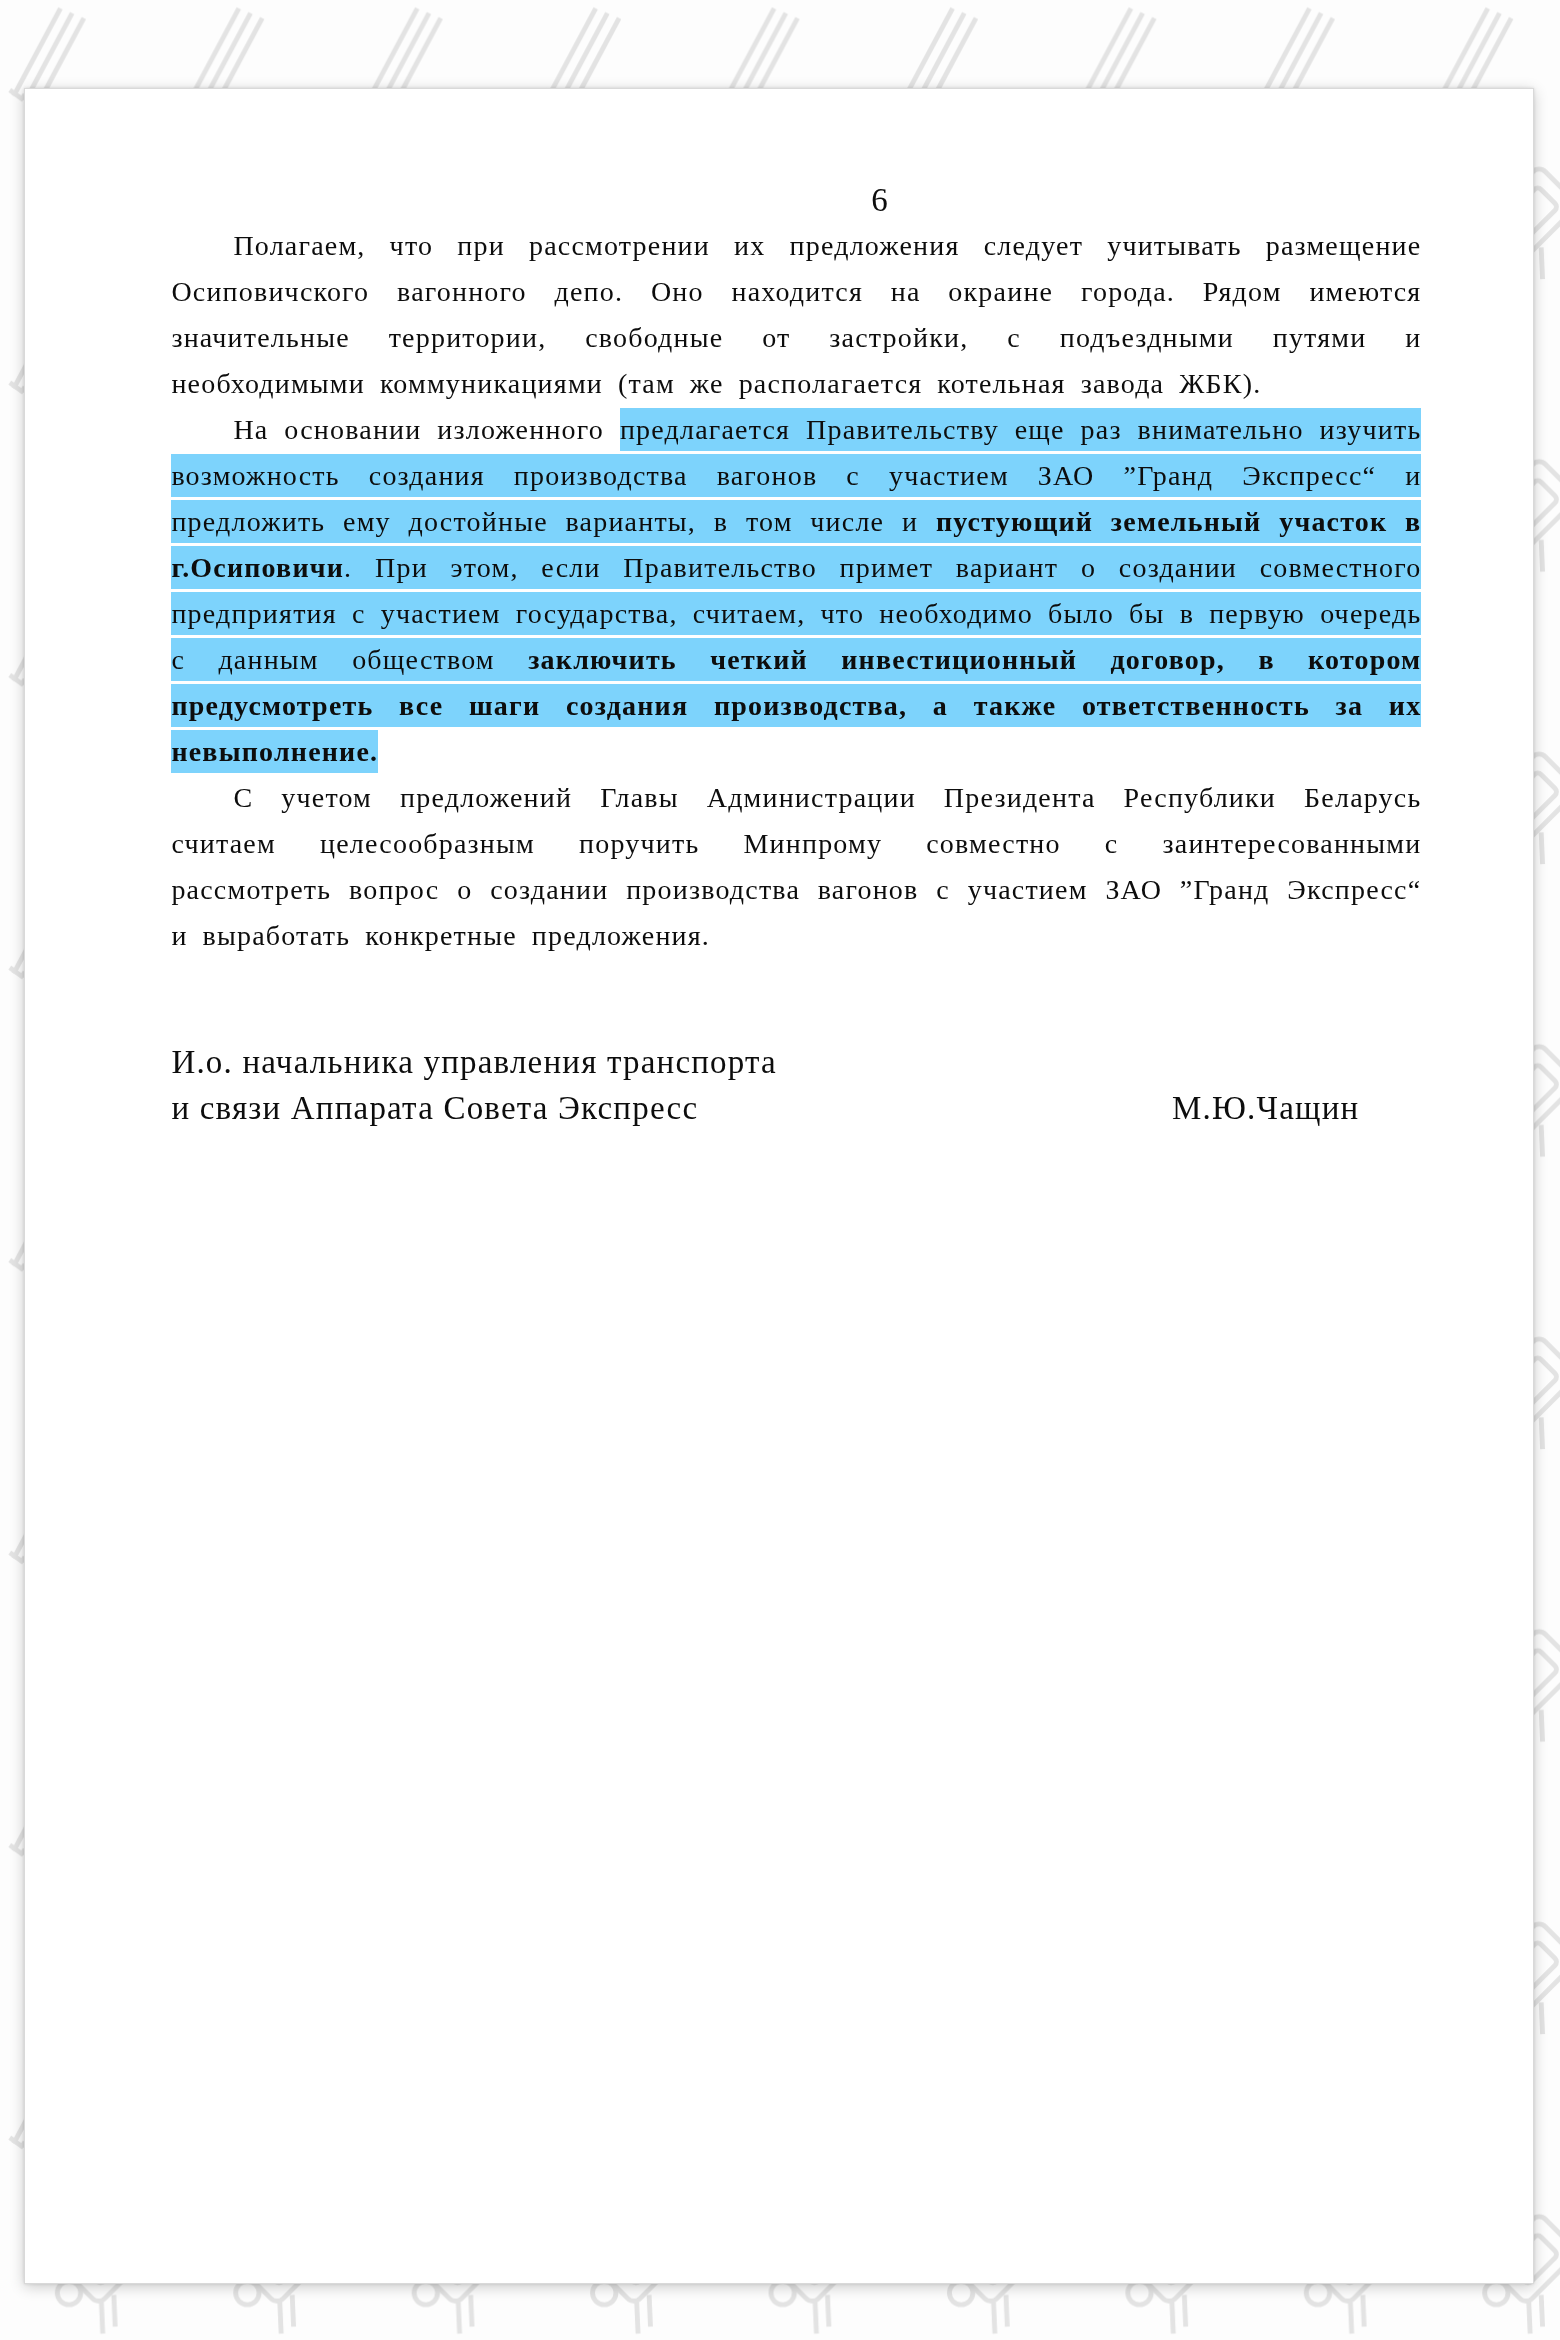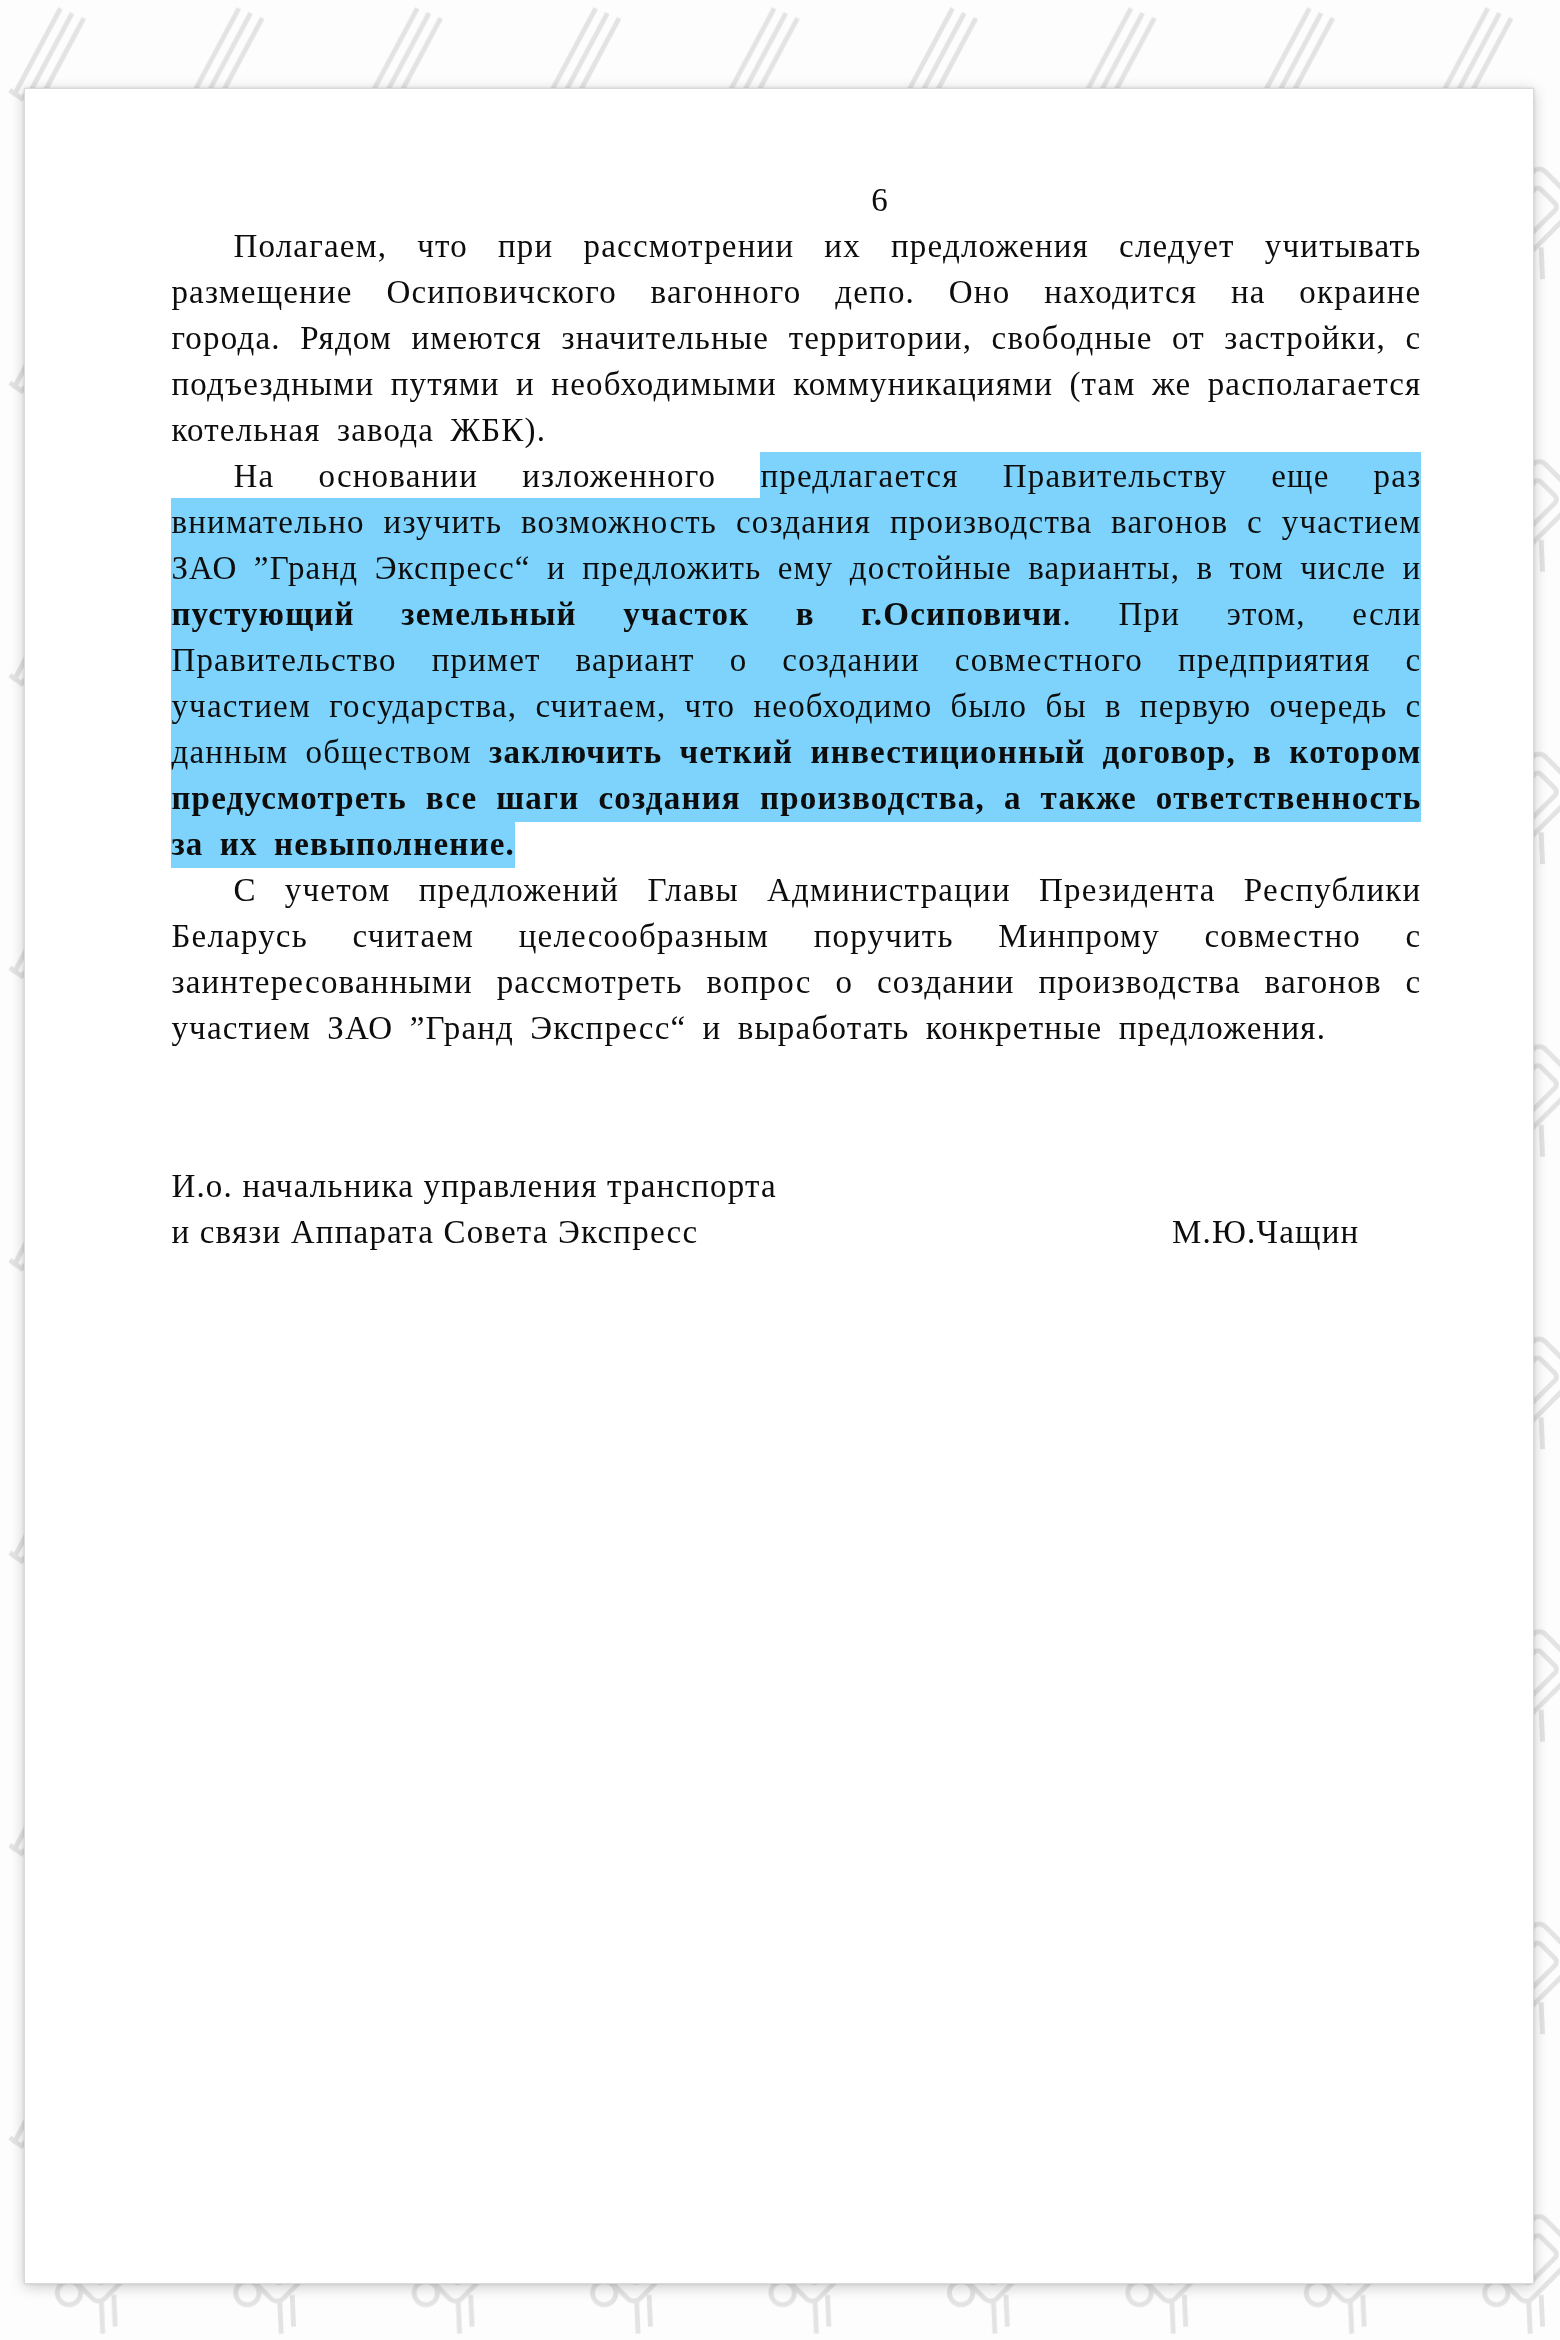--- a/index.html
+++ b/index.html
@@ -35,36 +35,36 @@
   }
   .pagenum {
     text-align: center;
     transform: translateX(83px);
     font-size: 33px;
     line-height: 46px;
     margin: 0 0 0 0;
   }
   p.para {
     margin: 0;
-    font-size: 33px;
+    font-size: 28px;
     line-height: 46px;
     text-align: justify;
     text-indent: 62px;
     letter-spacing: 1.2px;
     word-spacing: 6.8px;
   }
   .hl {
     background: #7dd3fc;
     padding: 5.9px 0;
   }
   .b {
     font-weight: bold;
   }
   .sig {
-    margin-top: 112px;
+    margin-top: 80px;
     display: flex;
     justify-content: space-between;
     align-items: flex-end;
     font-size: 33px;
     line-height: 46px;
     letter-spacing: 1.2px;
   }
   .sig-name {
     margin-right: 62px;
     white-space: nowrap;

